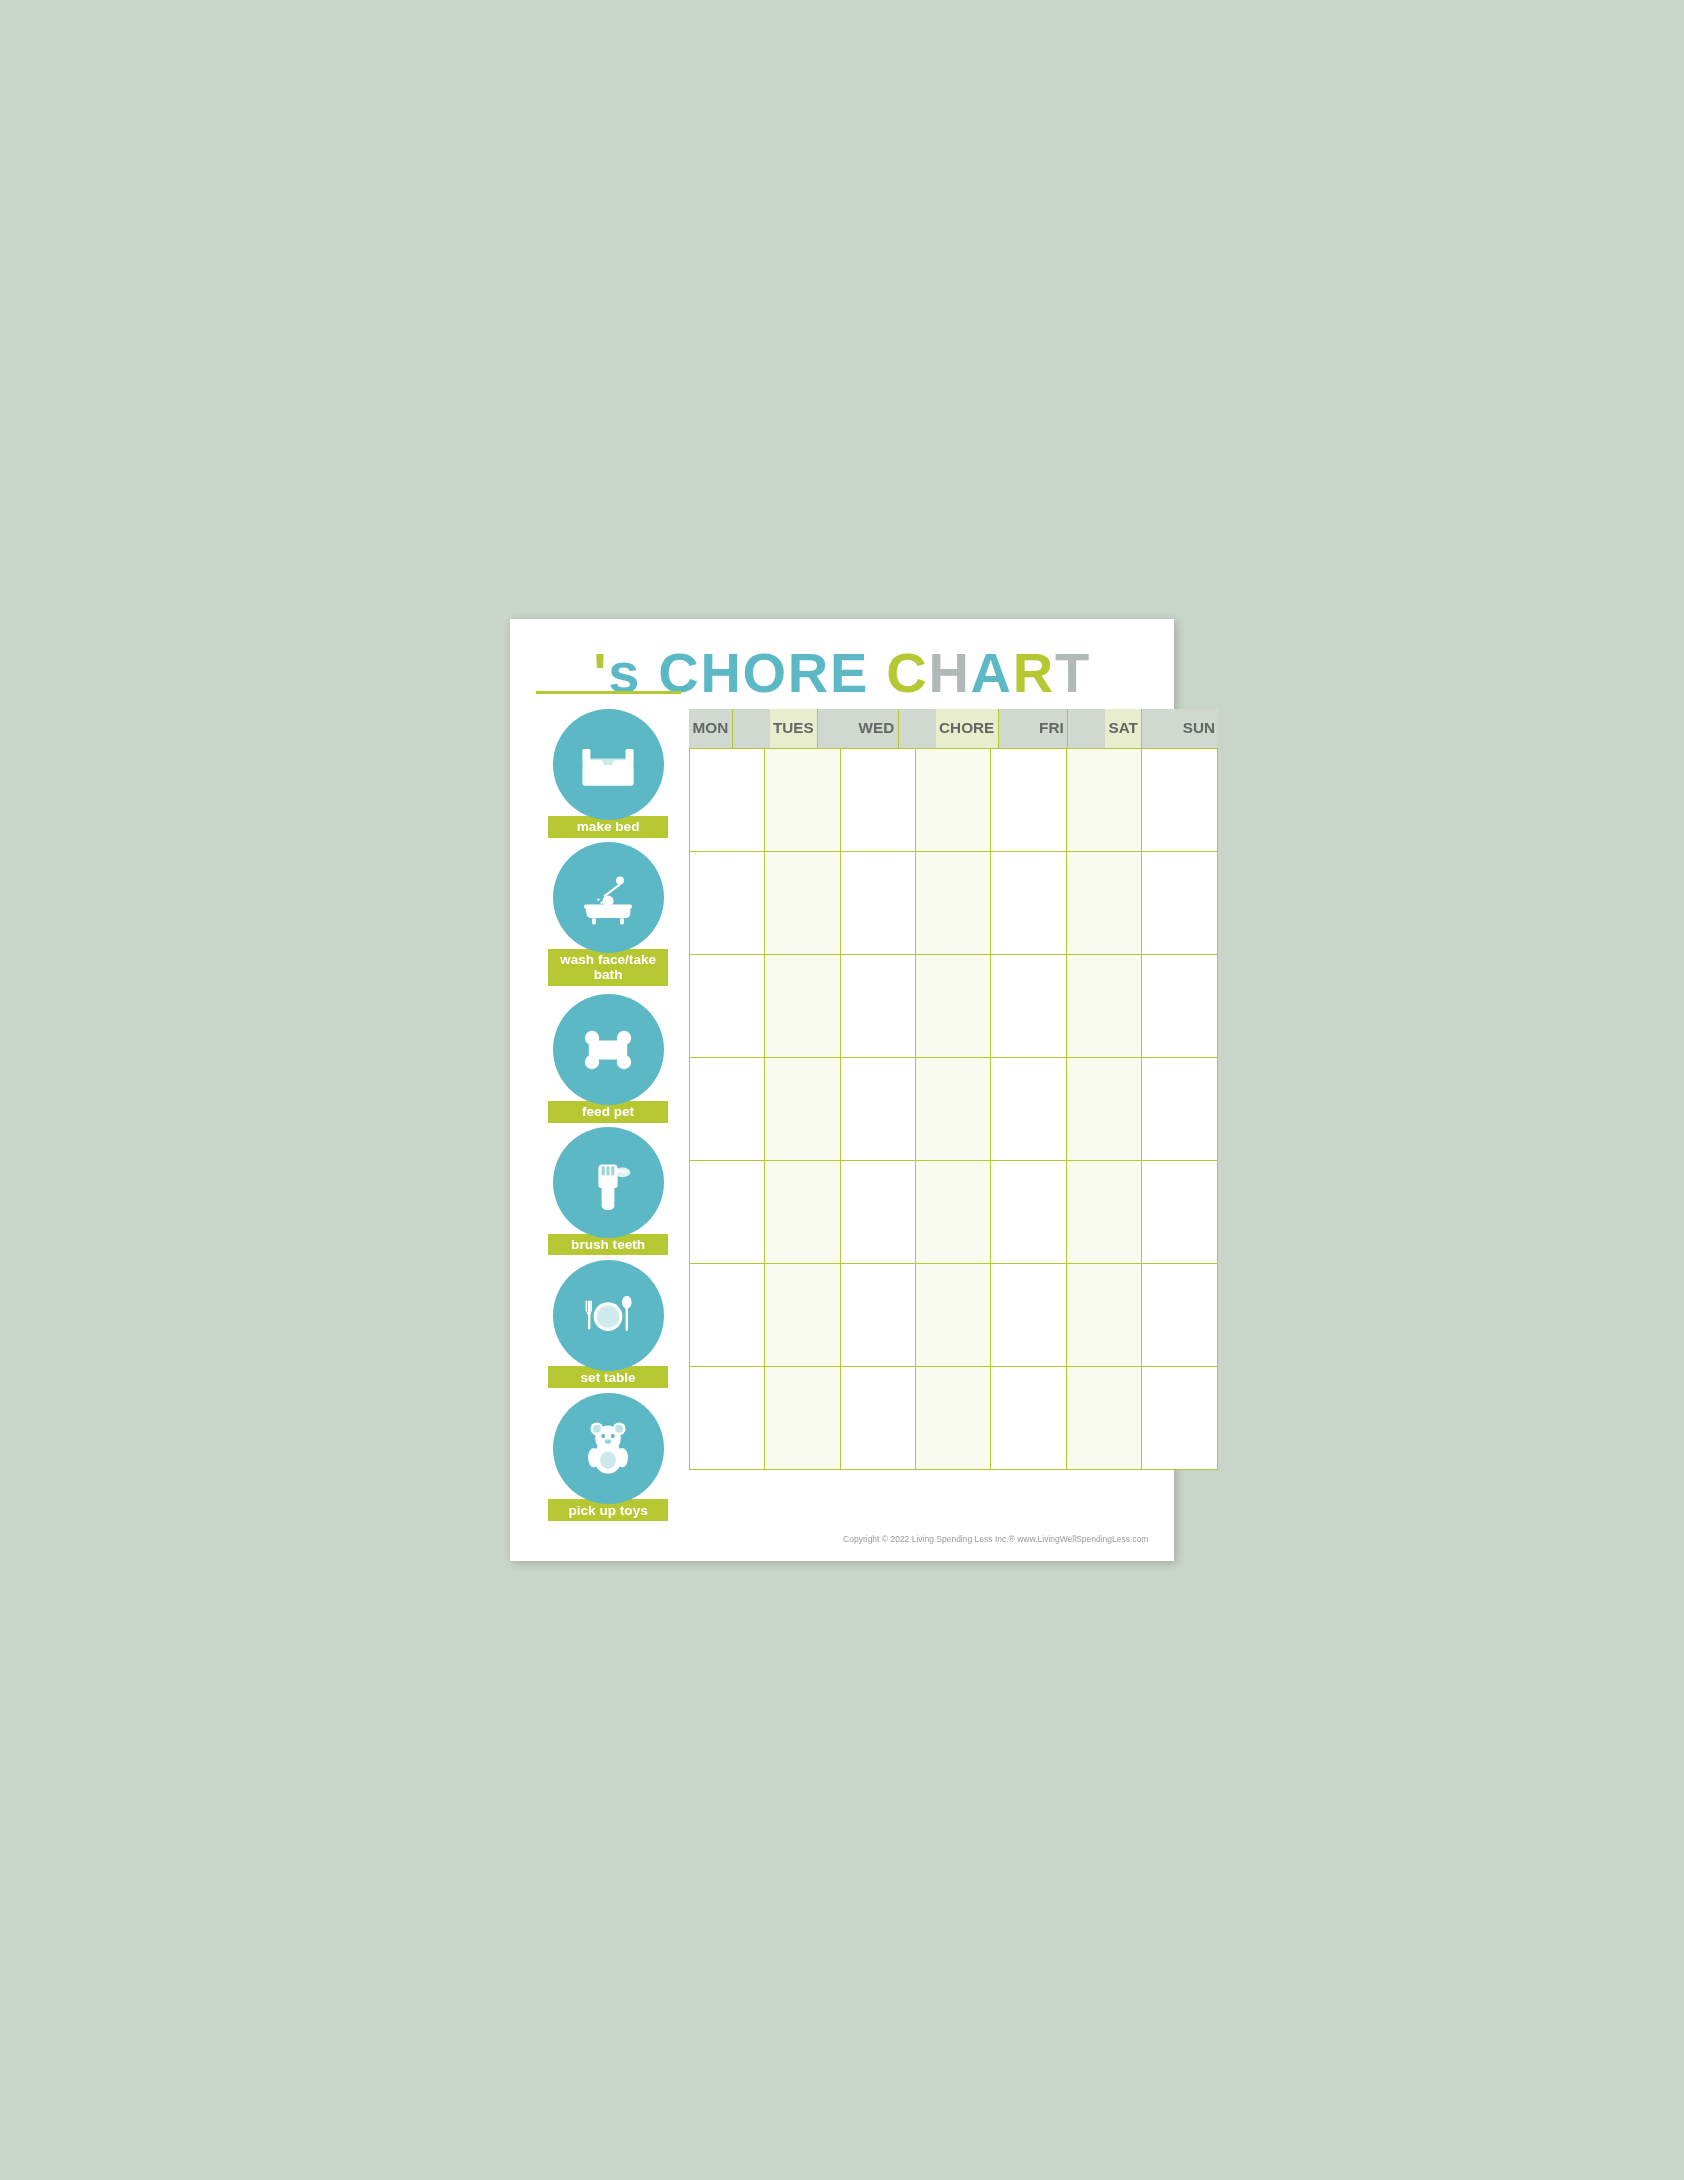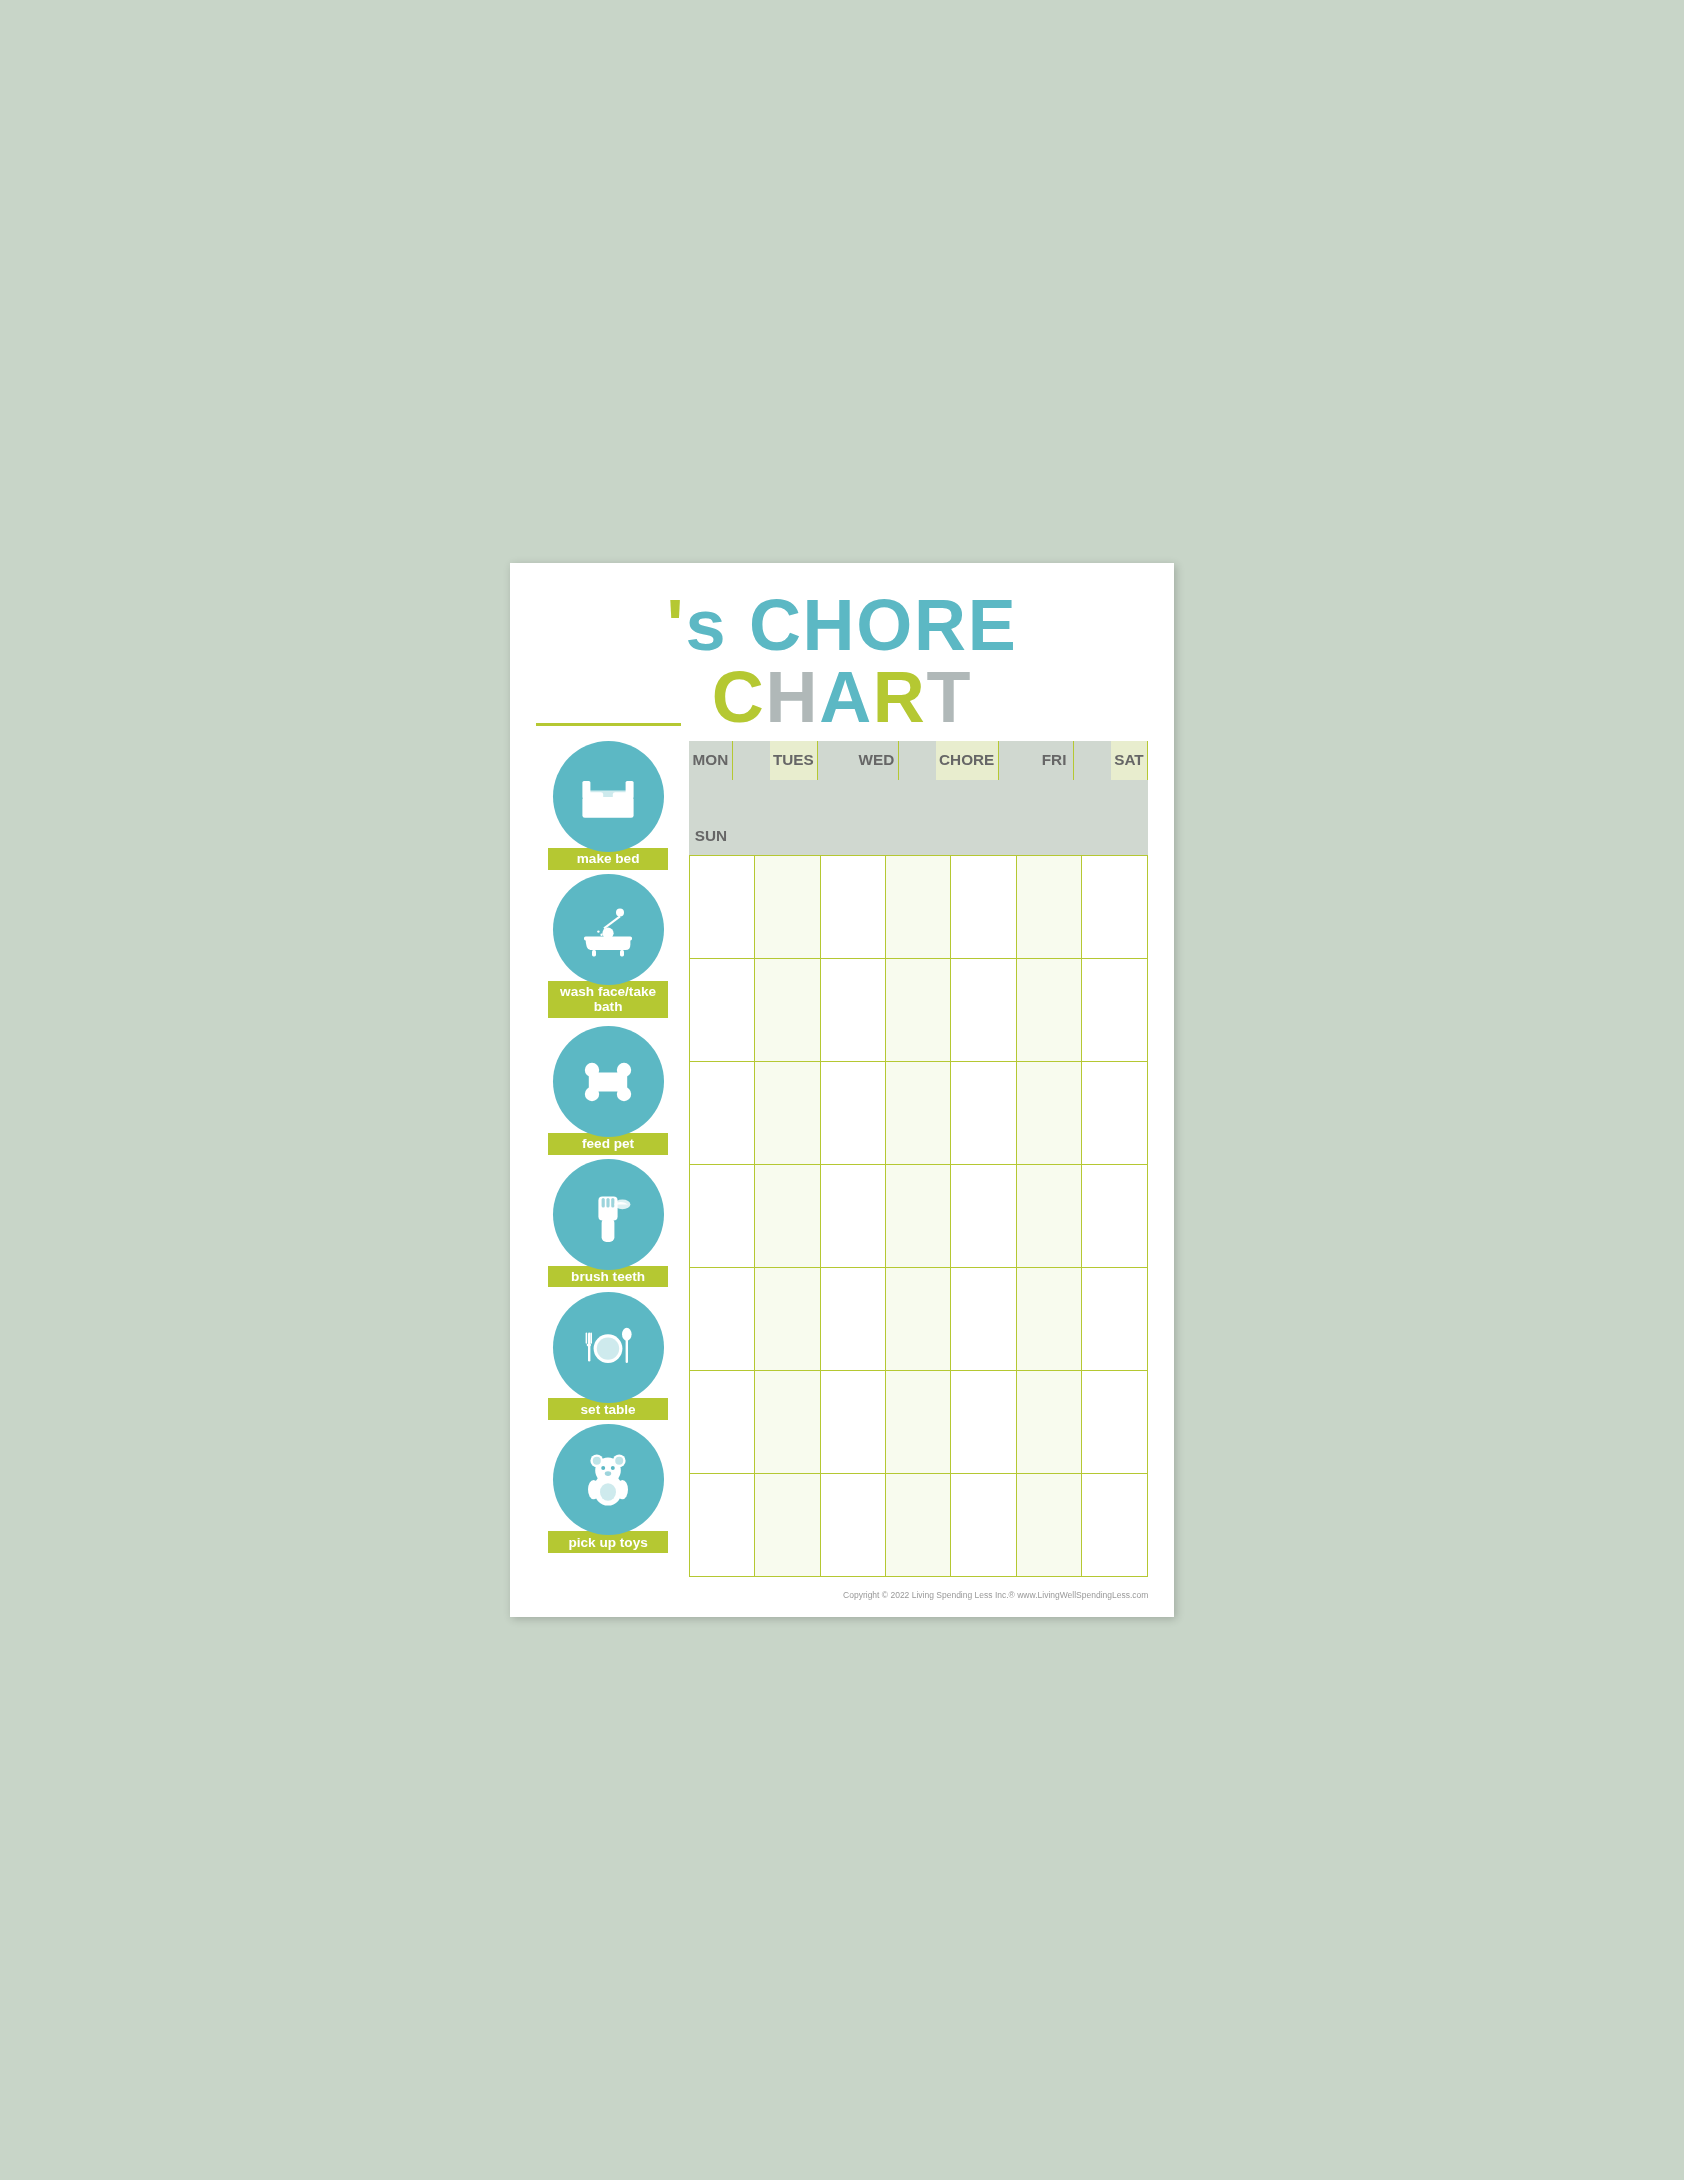--- a/index.html
+++ b/index.html
@@ -32,21 +32,21 @@
     .header-line {
       position: absolute;
       left: 0;
       bottom: 6.8px;
       width: 145px;
       height: 2.6px;
       background: #b5c832;
     }
 
     .title {
-      font-size: 72px;
+      font-size: 56px;
       font-weight: 900;
       letter-spacing: 1.7px;
       line-height: 1;
     }
 
     .title-apostrophe { color: #b5c832; }
     .title-s { color: #5cb8c4; }
     .title-chore { color: #5cb8c4; }
     .title-chart-c { color: #b5c832; }
     .title-chart-h { color: #b0b8b8; }
@@ -110,21 +110,21 @@
     }
 
     
     .grid-section {
       flex: 1;
       margin-left: 8.5px;
     }
 
     .grid-header {
       display: grid;
-      grid-template-columns: repeat(6, 1fr);
+      grid-template-columns: repeat(7, 1fr);
       background: #d0d8d0;
       gap: 37px;
     }
 
     .day-header {
       text-align: center;
       padding: 10.2px 3.4px;
       font-size: 15.3px;
       font-weight: bold;
       color: #666;

